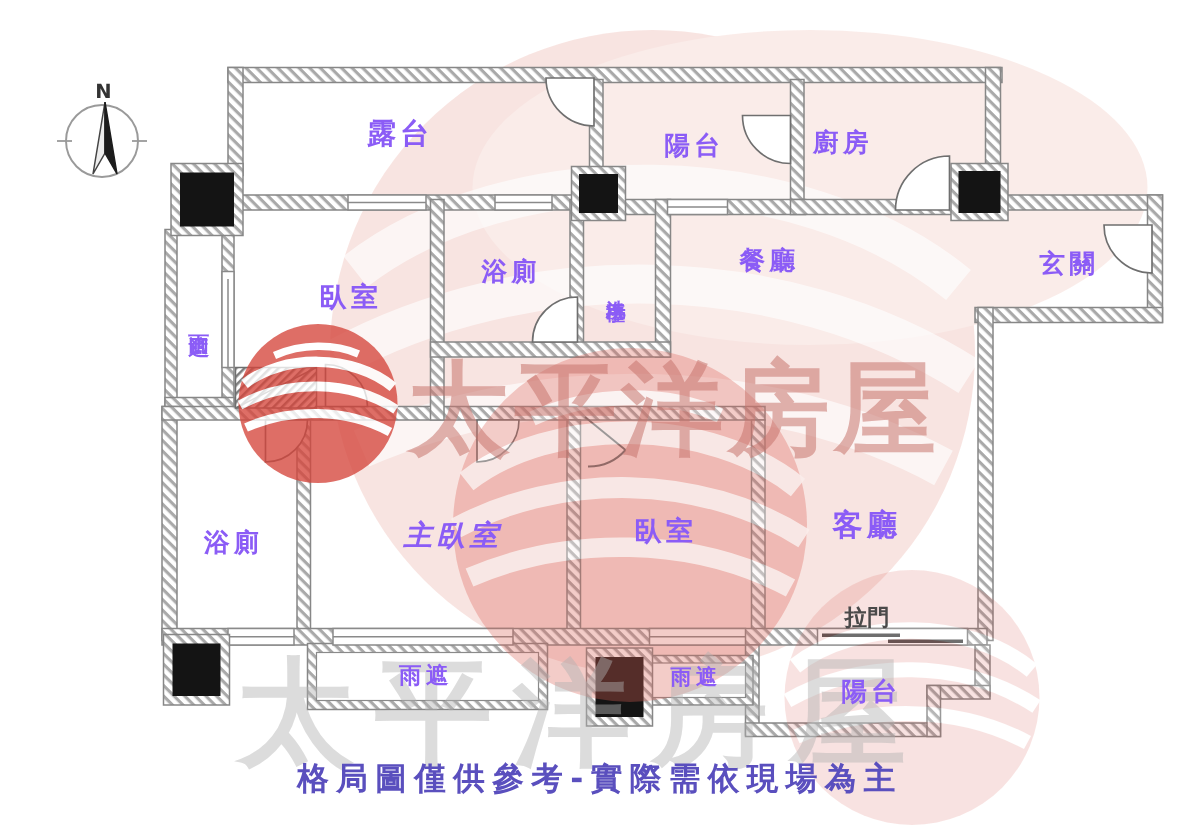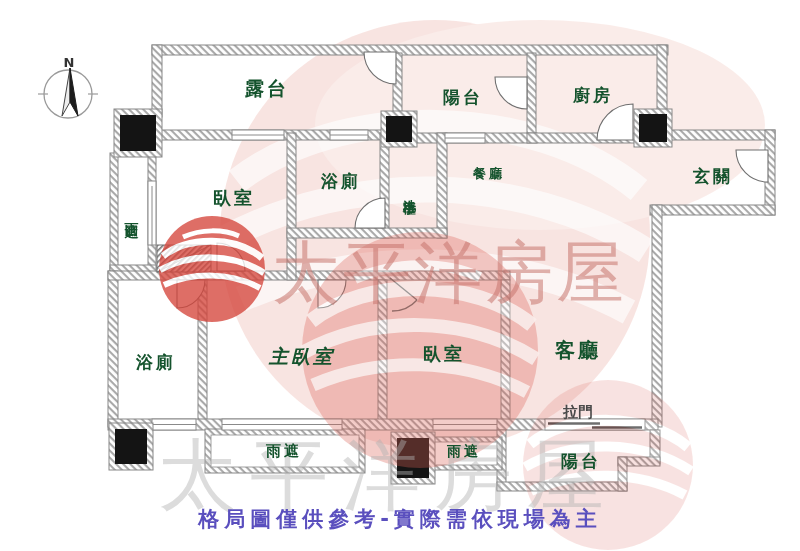--- a/index.html
+++ b/index.html
@@ -1,23 +1,23 @@
 <!DOCTYPE html>
 <html><head>
 <meta charset="utf-8">
 <style>
   html,body{margin:0;padding:0;background:#ffffff;}
   .stage{position:relative;width:800px;height:551px;background:#ffffff;overflow:hidden;
          font-family:"DejaVu Sans",sans-serif;}
   .stage svg{position:absolute;left:0;top:0;}
-  .lbl{position:absolute;transform:translate(-50%,-50%);font-weight:bold;color:#14532d;
+  .lbl{position:absolute;transform:translate(-50%,-50%);font-weight:bold;color:#8b5cf6;
        white-space:nowrap;letter-spacing:3px;z-index:30;}
   .vert{writing-mode:vertical-rl;text-orientation:upright;letter-spacing:1px;}
   .small-note{letter-spacing:0;color:#4a4a4a;}
-  .wm{position:absolute;font-weight:normal;white-space:nowrap;z-index:20;
+  .wm{position:absolute;font-weight:bold;white-space:nowrap;z-index:20;
       font-family:"DejaVu Serif","DejaVu Sans",serif;pointer-events:none;}
   .wm-mid{left:272px;top:228px;font-size:68px;letter-spacing:3px;color:rgba(198,116,110,0.55);}
   .wm-bot{left:158px;top:424px;font-size:78px;letter-spacing:14px;color:rgba(178,178,178,0.45);}
   .disclaimer{position:absolute;transform:translate(-50%,-50%);left:400px;top:519px;
       font-weight:bold;font-size:21px;letter-spacing:5px;white-space:nowrap;z-index:40;}
   .north{position:absolute;transform:translate(-50%,-50%);left:69px;top:62px;font-size:13px;
       font-weight:bold;color:#333;z-index:40;}
 </style>
 </head>
 <body>
@@ -188,23 +188,23 @@
       <polygon points="70,68 62,116 70,102" fill="#ededed" stroke="#444" stroke-width="1"></polygon>
       <polygon points="70,68 78,116 70,102" fill="#1c1c1c" stroke="#1c1c1c" stroke-width="1"></polygon>
     </g>
   </svg>
 
   <div class="wm wm-mid">太平洋房屋</div>
   <div class="wm wm-bot">太平洋房屋</div>
 
   <span class="lbl" style="left:267px;top:89px;font-size:19px;">露台</span>
   <span class="lbl" style="left:463px;top:97px;font-size:17px;">陽台</span>
-  <span class="lbl" style="left:593px;top:95px;font-size:17px;">廚房</span>
+  <span class="lbl" style="left:562px;top:95px;font-size:17px;">廚房</span>
   <span class="lbl" style="left:713px;top:176px;font-size:17px;">玄關</span>
-  <span class="lbl" style="left:489px;top:174px;font-size:13px;">餐廳</span>
+  <span class="lbl" style="left:513px;top:174px;font-size:17px;">餐廳</span>
   <span class="lbl vert" style="left:409px;top:191px;font-size:13px;">洗手檯</span>
   <span class="lbl" style="left:341px;top:181px;font-size:17px;">浴廁</span>
   <span class="lbl" style="left:234px;top:198px;font-size:18px;">臥室</span>
   <span class="lbl vert" style="left:132px;top:212px;font-size:14px;">雨遮</span>
   <span class="lbl" style="left:156px;top:362px;font-size:17px;">浴廁</span>
   <span class="lbl" style="left:302px;top:357px;font-size:19px;font-style:italic;">主臥室</span>
   <span class="lbl" style="left:444px;top:354px;font-size:18px;">臥室</span>
   <span class="lbl" style="left:578px;top:350px;font-size:20px;">客廳</span>
   <span class="lbl" style="left:284px;top:451px;font-size:15px;">雨遮</span>
   <span class="lbl" style="left:464px;top:452px;font-size:14px;">雨遮</span>

